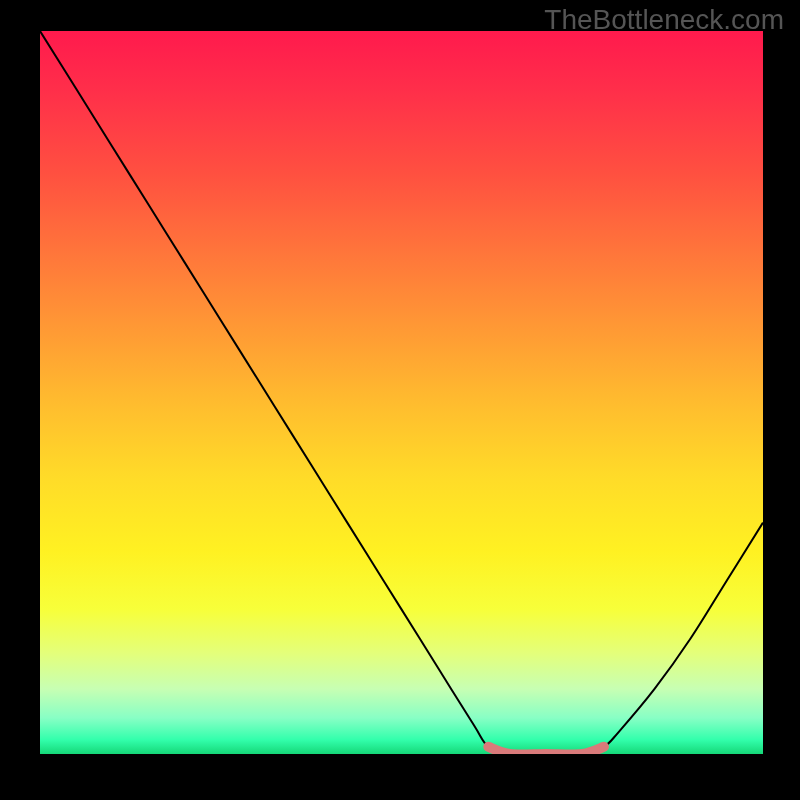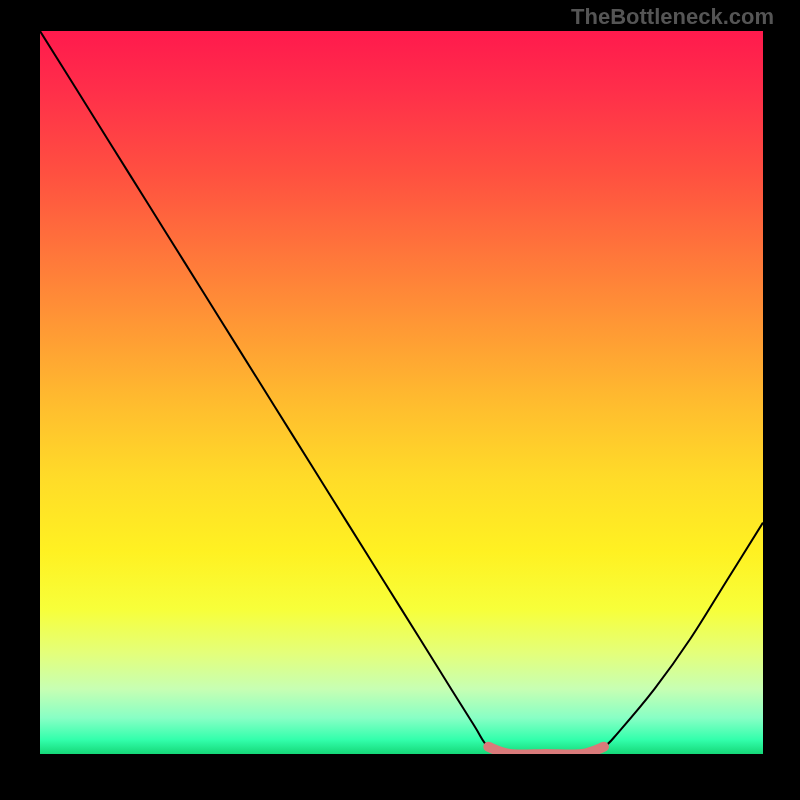--- a/index.html
+++ b/index.html
@@ -6,24 +6,24 @@
   body {
     width: 800px;
     height: 800px;
     background: #000;
     position: relative;
     font-family: Arial, sans-serif;
   }
   .watermark {
     position: absolute;
     top: 4px;
-    right: 26px;
+    right: 16px;
     color: #555;
-    font-size: 22px;
-    font-weight: 700;
+    font-size: 28px;
+    font-weight: 400;
     z-index: 10;
   }
   .plot-area {
     position: absolute;
     left: 40px;
     top: 31px;
     width: 723px;
     height: 723px;
     overflow: hidden;
   }

